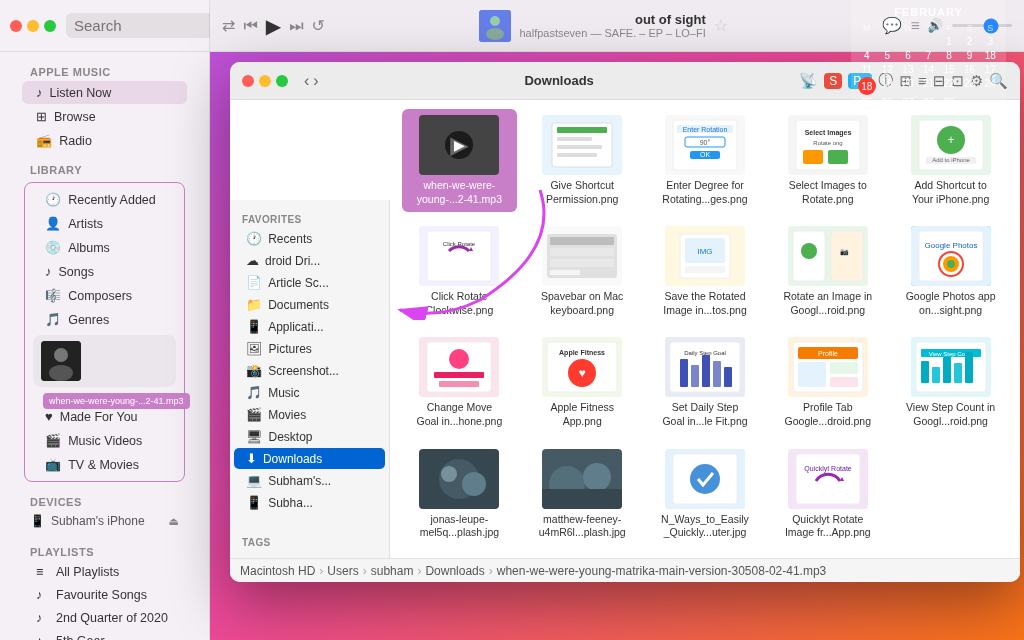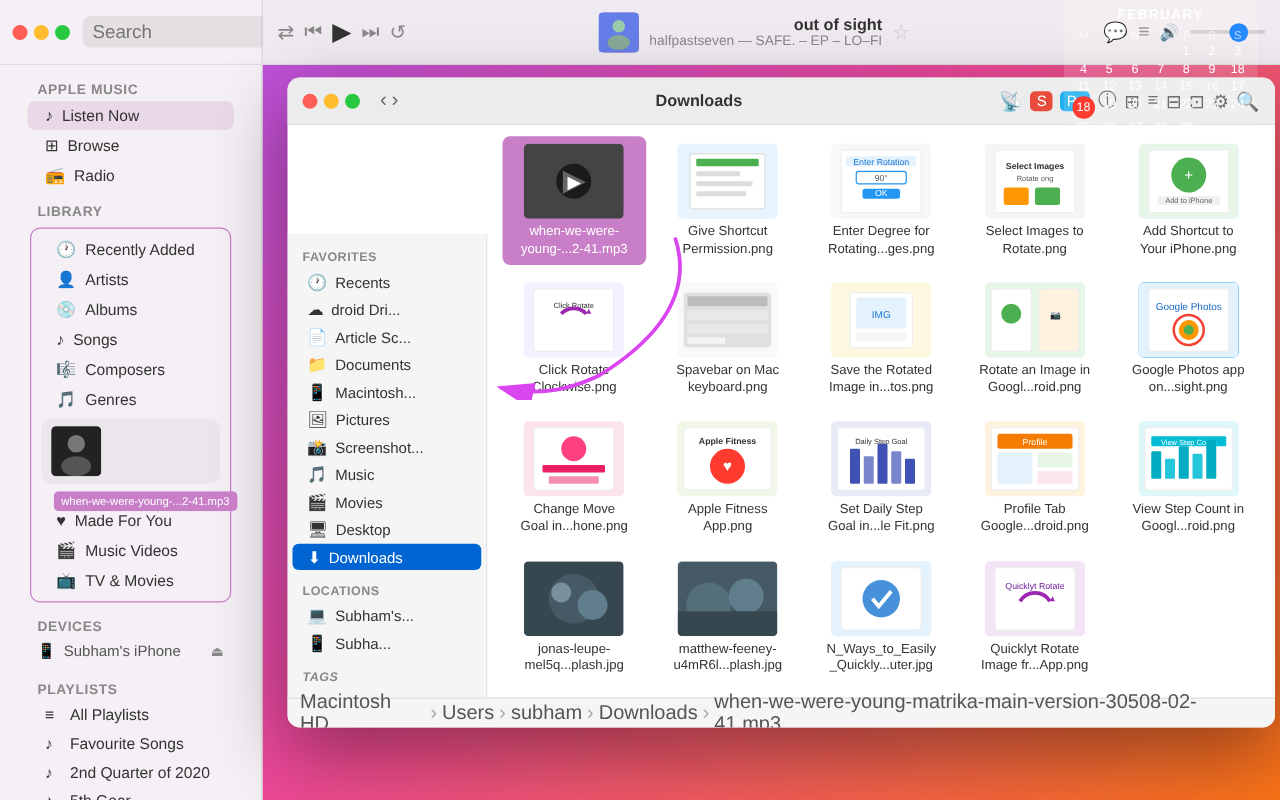--- a/index.html
+++ b/index.html
@@ -280,21 +280,21 @@
     .file-item.mp3-selected .file-name { color: white; }
 
     
     .finder-pathbar {
       height: 24px;
       background: #f5f5f5;
       border-top: 1px solid #e0e0e0;
       display: flex;
       align-items: center;
       padding: 0 10px;
-      font-size: 16px;
+      font-size: 12px;
       color: #555;
       gap: 4px;
     }
     .path-sep { color: #aaa; }
 
     
     .calendar-widget {
       position: absolute;
       top: 0; right: 18px;
       width: 155px;
@@ -543,21 +543,21 @@
       <div class="finder-sidebar-item">
         <span class="finder-sidebar-icon">📄</span>
         <span>Article Sc...</span>
       </div>
       <div class="finder-sidebar-item">
         <span class="finder-sidebar-icon">📁</span>
         <span>Documents</span>
       </div>
       <div class="finder-sidebar-item">
         <span class="finder-sidebar-icon">📱</span>
-        <span>Macintosh...</span>
+        <span>Applicati...</span>
       </div>
       <div class="finder-sidebar-item">
         <span class="finder-sidebar-icon">🖼</span>
         <span>Pictures</span>
       </div>
       <div class="finder-sidebar-item">
         <span class="finder-sidebar-icon">📸</span>
         <span>Screenshot...</span>
       </div>
       <div class="finder-sidebar-item">
@@ -570,31 +570,30 @@
       </div>
       <div class="finder-sidebar-item">
         <span class="finder-sidebar-icon">🖥</span>
         <span>Desktop</span>
       </div>
       <div class="finder-sidebar-item active">
         <span class="finder-sidebar-icon">⬇</span>
         <span>Downloads</span>
       </div>
 
-      <div class="finder-sidebar-section" style="margin-top:6px;">Locations</div>
       <div class="finder-sidebar-item">
         <span class="finder-sidebar-icon">💻</span>
         <span>Subham's...</span>
       </div>
       <div class="finder-sidebar-item">
         <span class="finder-sidebar-icon">📱</span>
         <span>Subha...</span>
       </div>
 
-      <div class="finder-sidebar-section" style="margin-top:6px;font-style:italic;">Tags</div>
+      <div class="finder-sidebar-section" style="margin-top:18px;">Tags</div>
     </div>
 
     <div class="finder-main">
       <div class="file-grid">
 
         <div class="file-item mp3-selected">
           <div class="file-thumb thumb-dark">
             <div class="mp3-icon">▶</div>
             <div class="play-overlay">▶</div>
           </div>

